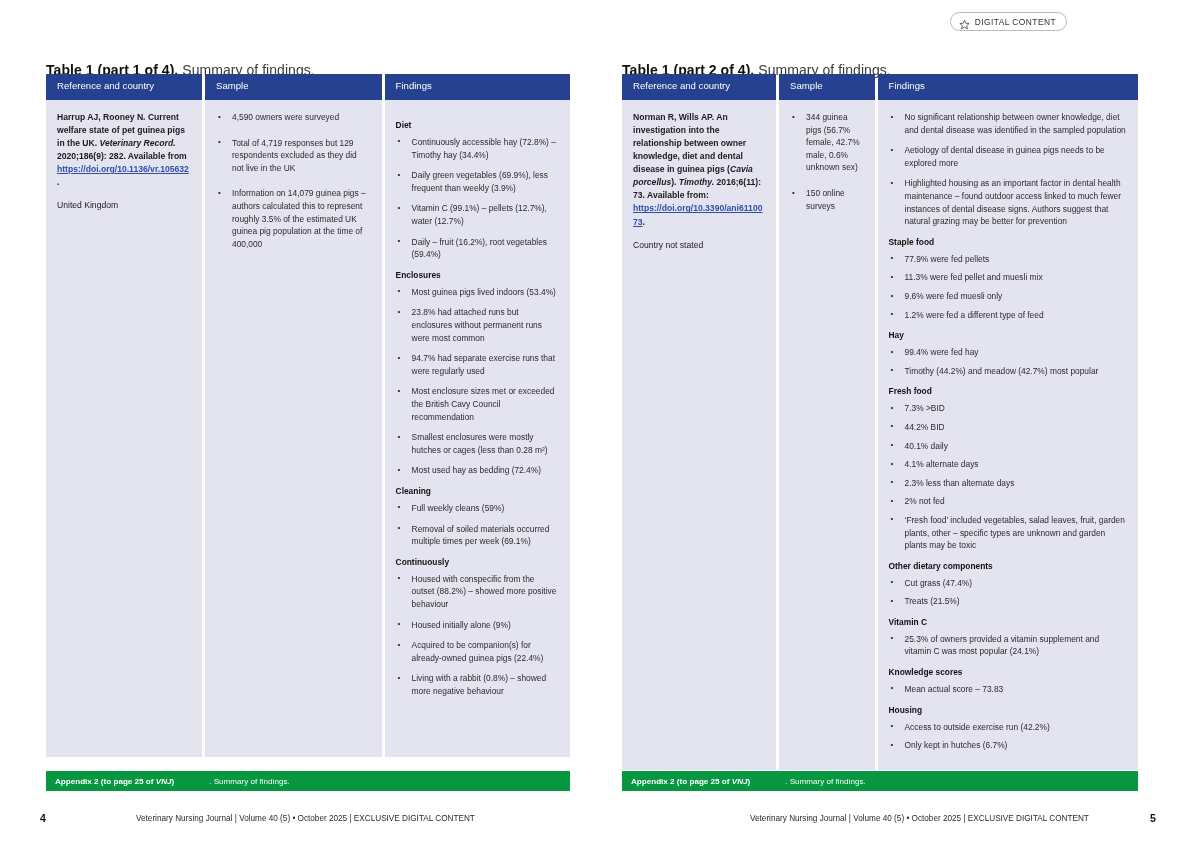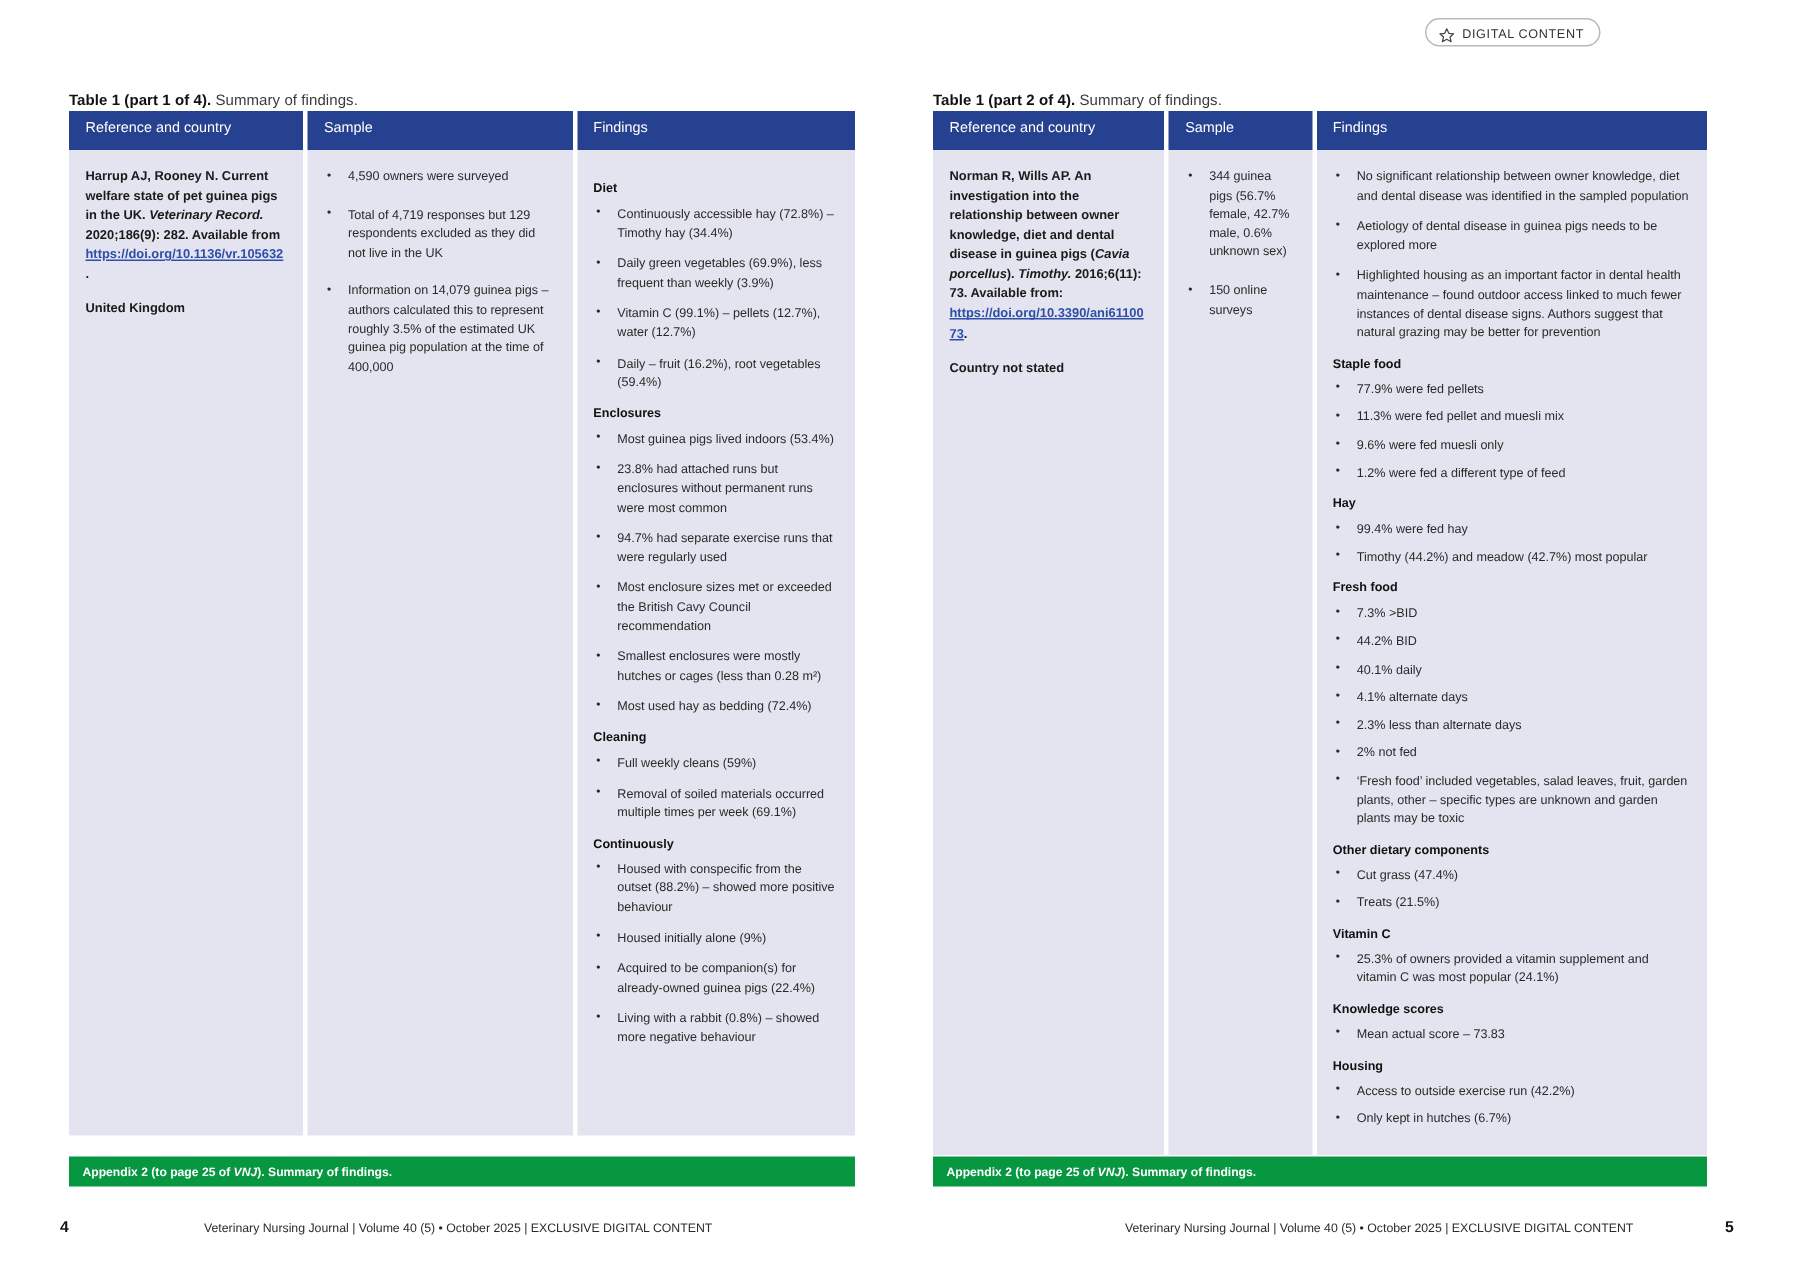--- a/index.html
+++ b/index.html
@@ -27,21 +27,21 @@
     white-space: nowrap;
   }
 
   
   .sheet { position: absolute; top: 0; width: 600px; height: 849px; }
   .sheet.left  { left: 0; }
   .sheet.right { left: 600px; margin-left: 14px; }
 
   .tbl-caption {
     position: absolute; left: 46px; top: 62px;
-    font-size: 10px; color: #3b3b3b; letter-spacing: .05px;
+    font-size: 14px; color: #3b3b3b; letter-spacing: .05px;
   }
   .tbl-caption b { color: #111; }
 
   .table {
     position: absolute; left: 46px; top: 74px;
     width: 524px;
     display: flex; gap: 3px;
     align-items: stretch;
   }
   .sheet.right .tbl-caption { left: 8px; }
@@ -74,21 +74,21 @@
   
   .ref-para {
     font-size: 8.6px; line-height: 1.52; font-weight: bold;
     color: #1a1a1a; margin: 0 0 11px 0;
   }
   .ref-para i { font-style: italic; }
   .ref-para a, .doi {
     color: #2e4ea7; text-decoration: underline; font-weight: bold;
     word-break: break-word;
   }
-  .ref-country { font-size: 8.6px; font-weight: bold; color: #1a1a1a; }
+  .ref-country { font-size: 8.6px; font-weight: normal; color: #1a1a1a; }
 
   .plain {
     font-size: 8.4px; line-height: 1.5; margin: 0 0 9px 0; color: #2a2a2a;
   }
   .sect-head {
     font-size: 8.4px; font-weight: bold; color: #111;
     margin: 9px 0 5px 0; line-height: 1.3;
   }
 
   ul.bl { list-style: none; margin: 0; padding: 0; }
@@ -110,21 +110,21 @@
   .appendix-bar {
     position: absolute; left: 46px; top: 771px;
     width: 524px; height: 20px;
     background: #069740; color: #fff;
     font-size: 8.1px;
     display: flex; align-items: center;
     padding-left: 9px;
   }
   .appendix-bar i { font-style: italic; }
   .appendix-bar b { font-weight: bold; }
-  .appendix-bar .tail { font-weight: bold; }
+  .appendix-bar .tail { font-weight: normal; padding-left: 35px; }
   .sheet.right .appendix-bar { left: 8px; width: 516px; }
 
   
   .pg-foot {
     position: absolute; top: 814px; font-size: 8.2px; color: #2b2b2b;
     white-space: nowrap;
   }
   .pg-num {
     position: absolute; top: 812px; font-size: 10.5px;
     font-weight: bold; color: #111;

